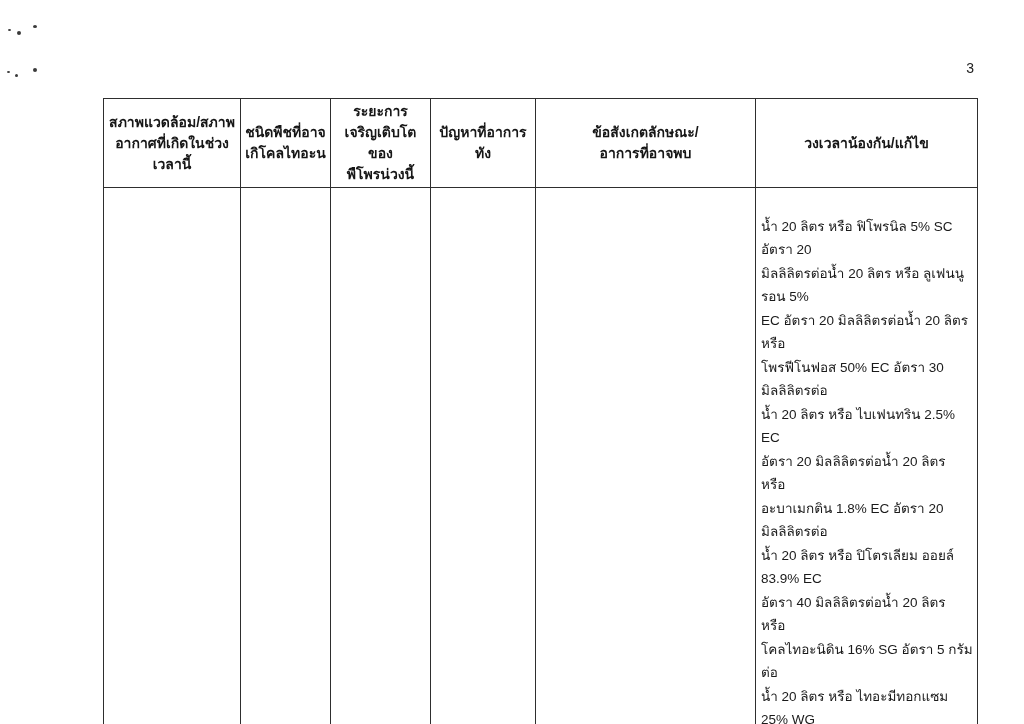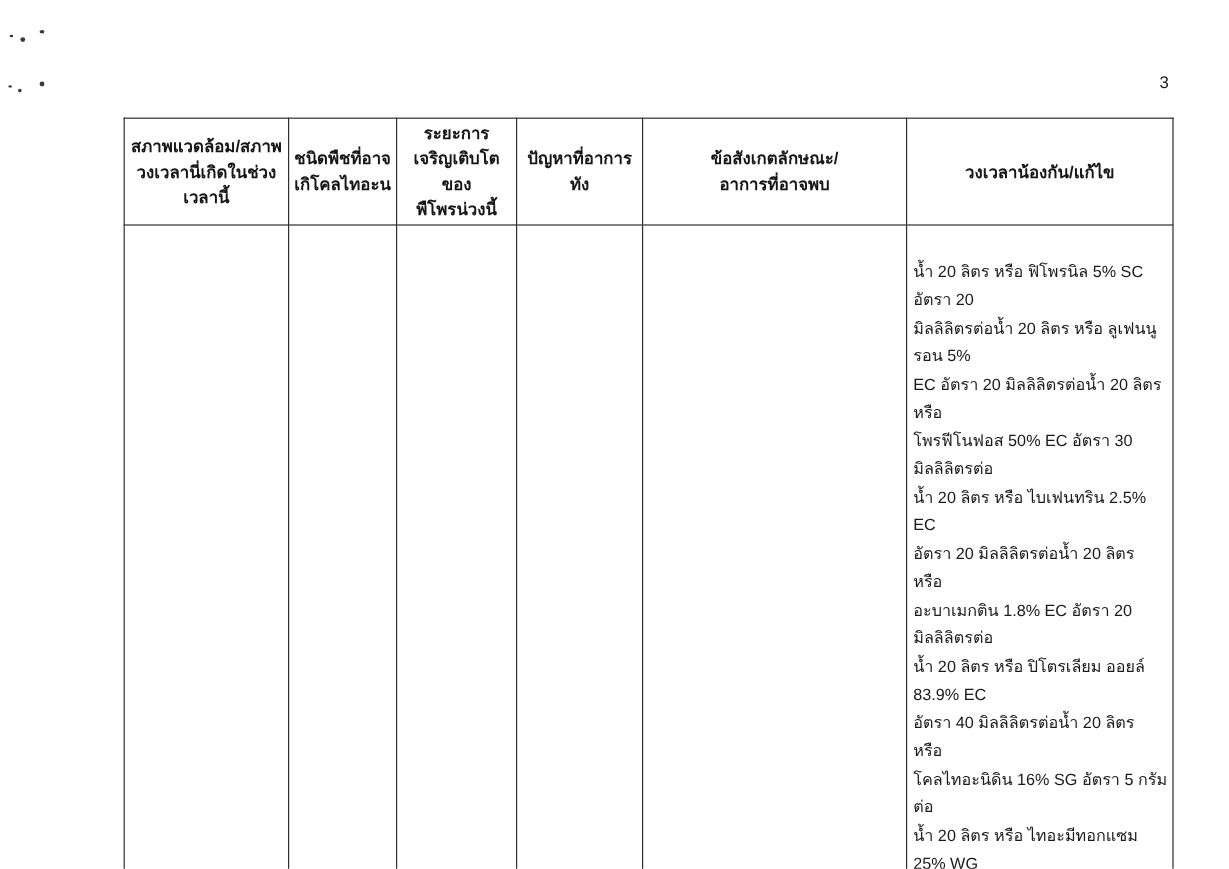--- a/index.html
+++ b/index.html
@@ -83,21 +83,21 @@
       <col class="col-env">
         <col class="col-plant">
         <col class="col-stage">
       <col class="col-prob">
         <col class="col-obs">
         <col class="col-guide">
     </colgroup>
     <thead>
       <tr>
         <th>สภาพแวดล้อม/สภาพ
-วงเวลานี่เกิดในช่วงเวลานี้</th>
+อากาศที่เกิดในช่วงเวลานี้</th>
         <th>ชนิดพืชที่อาจ
 เกิโคลไทอะน</th>
         <th>ระยะการ
 เจริญเติบโตของ
 พืโพรน่วงนี้</th>
         <th>ปัญหาที่อาการทัง</th>
         <th>ข้อสังเกตลักษณะ/
 อาการที่อาจพบ</th>
         <th>วงเวลาน้องกัน/แก้ไข</th>
       </tr>

